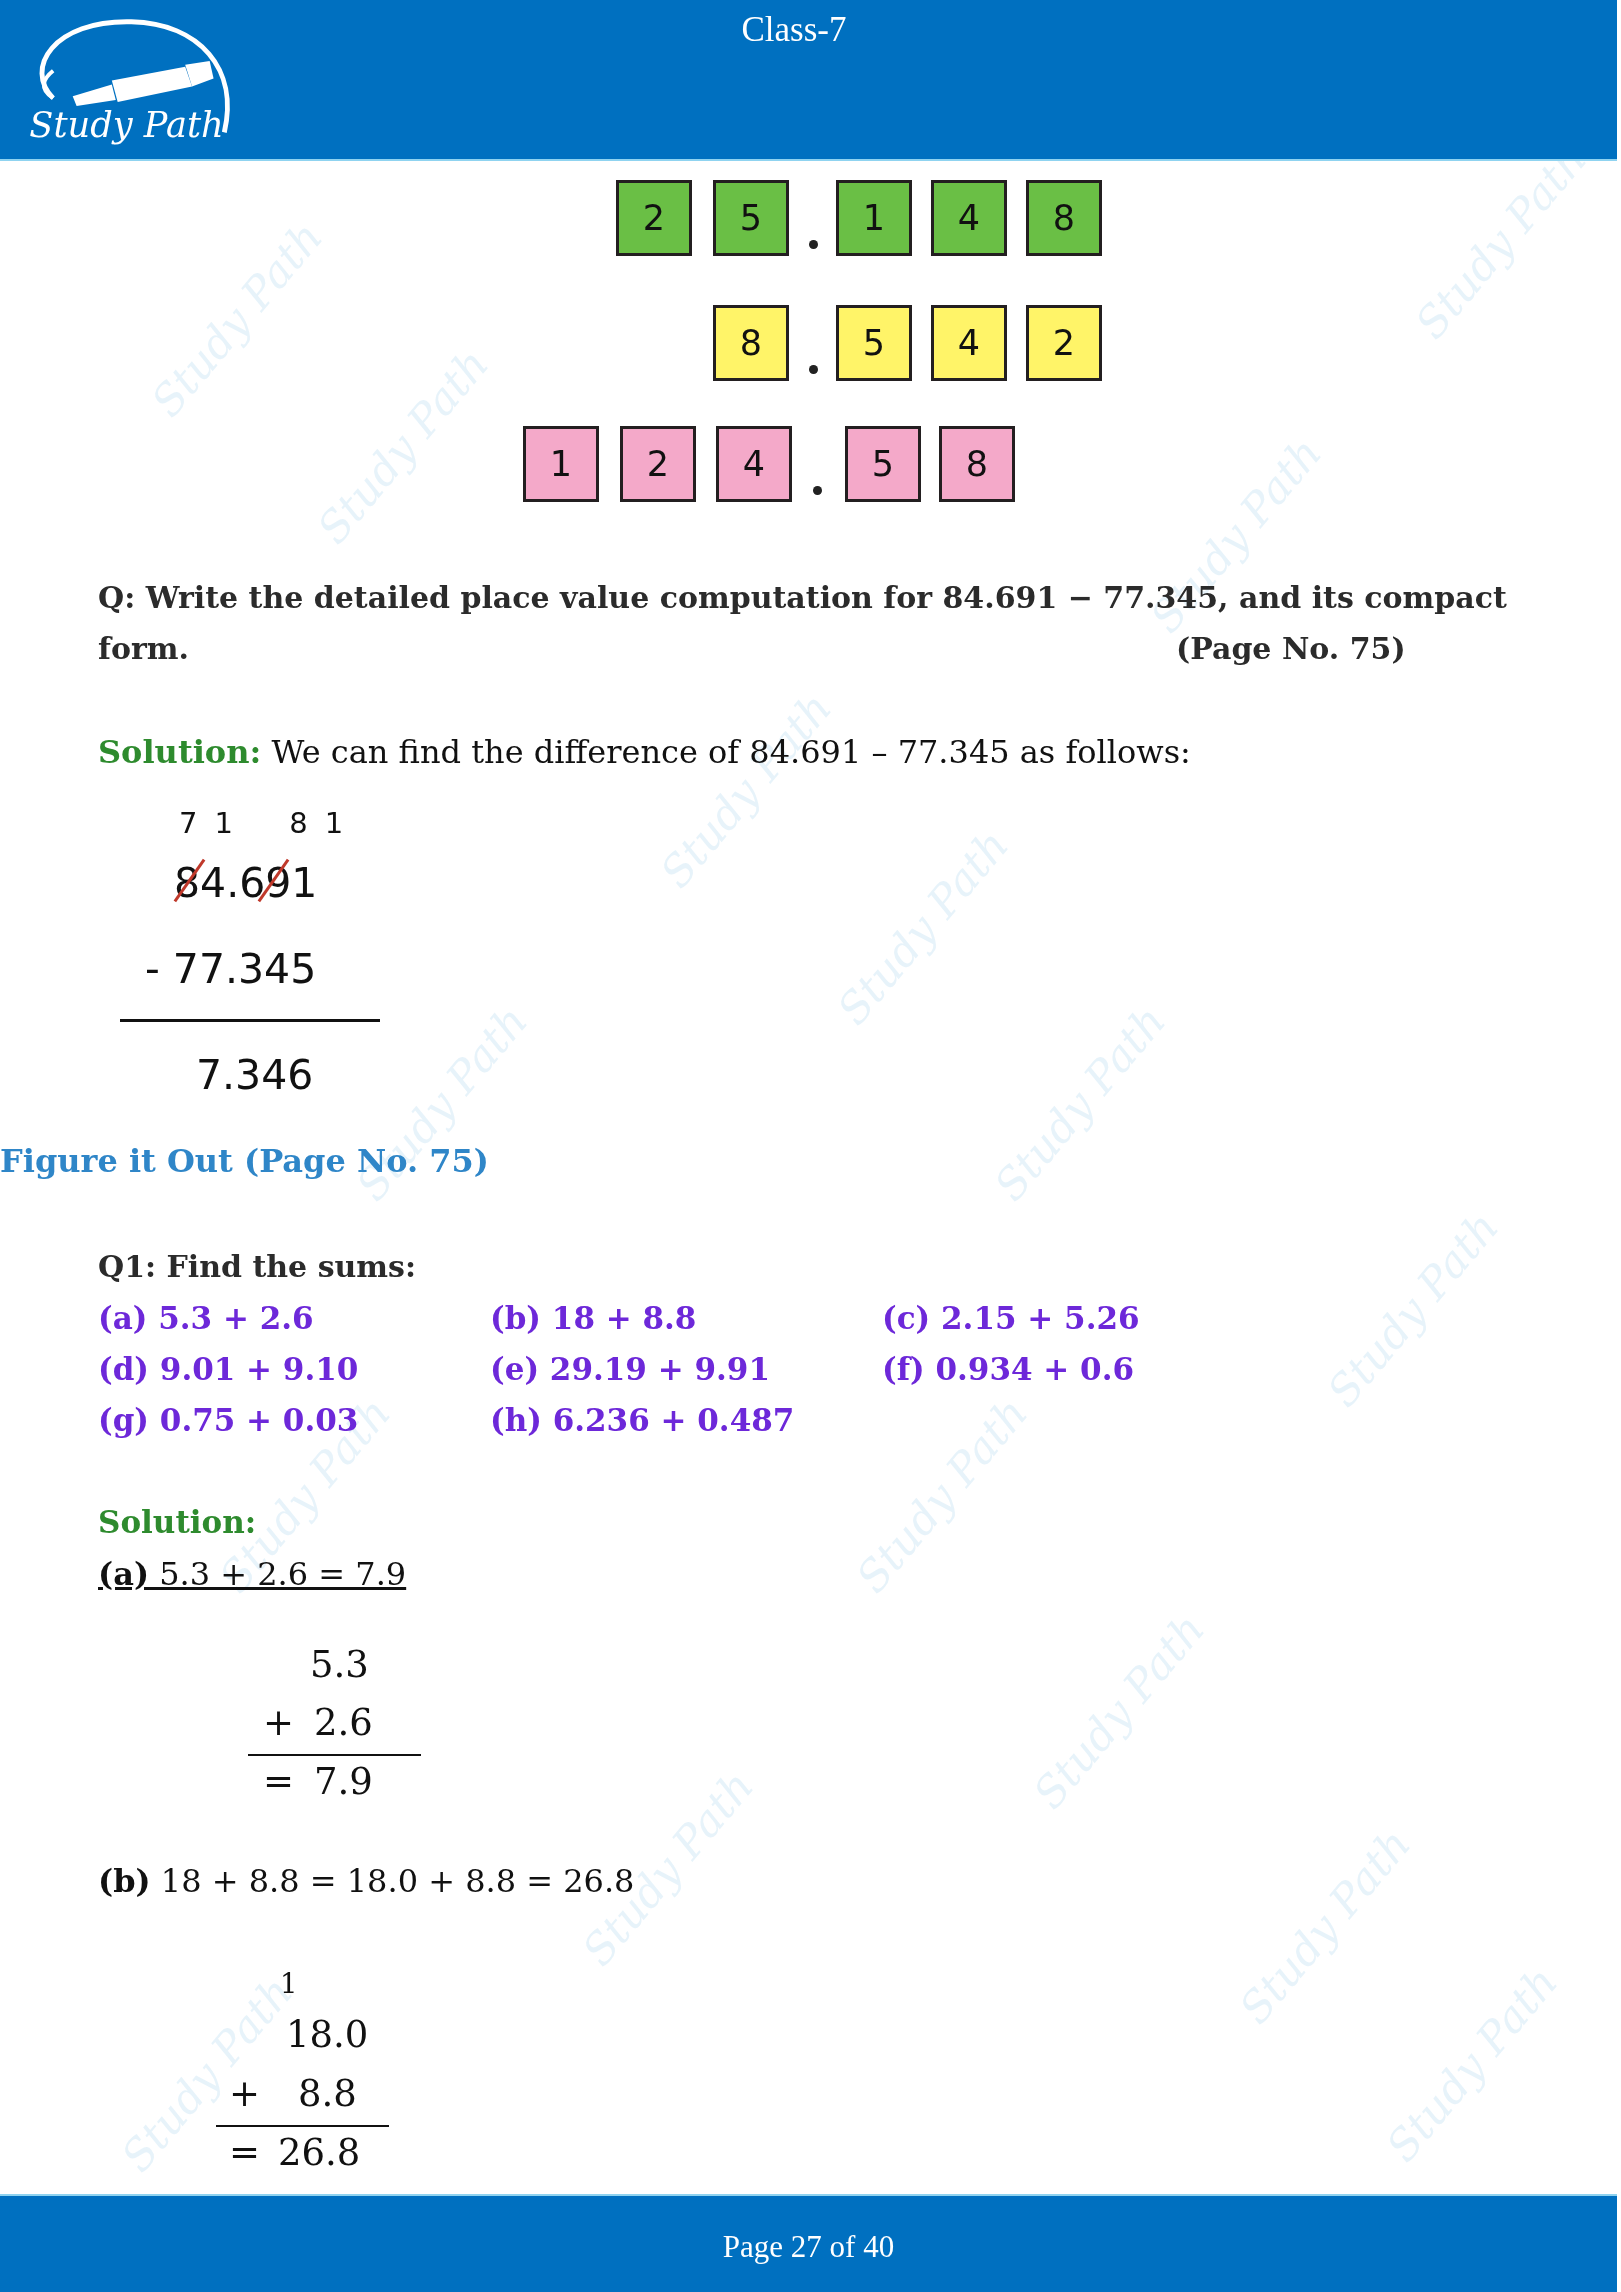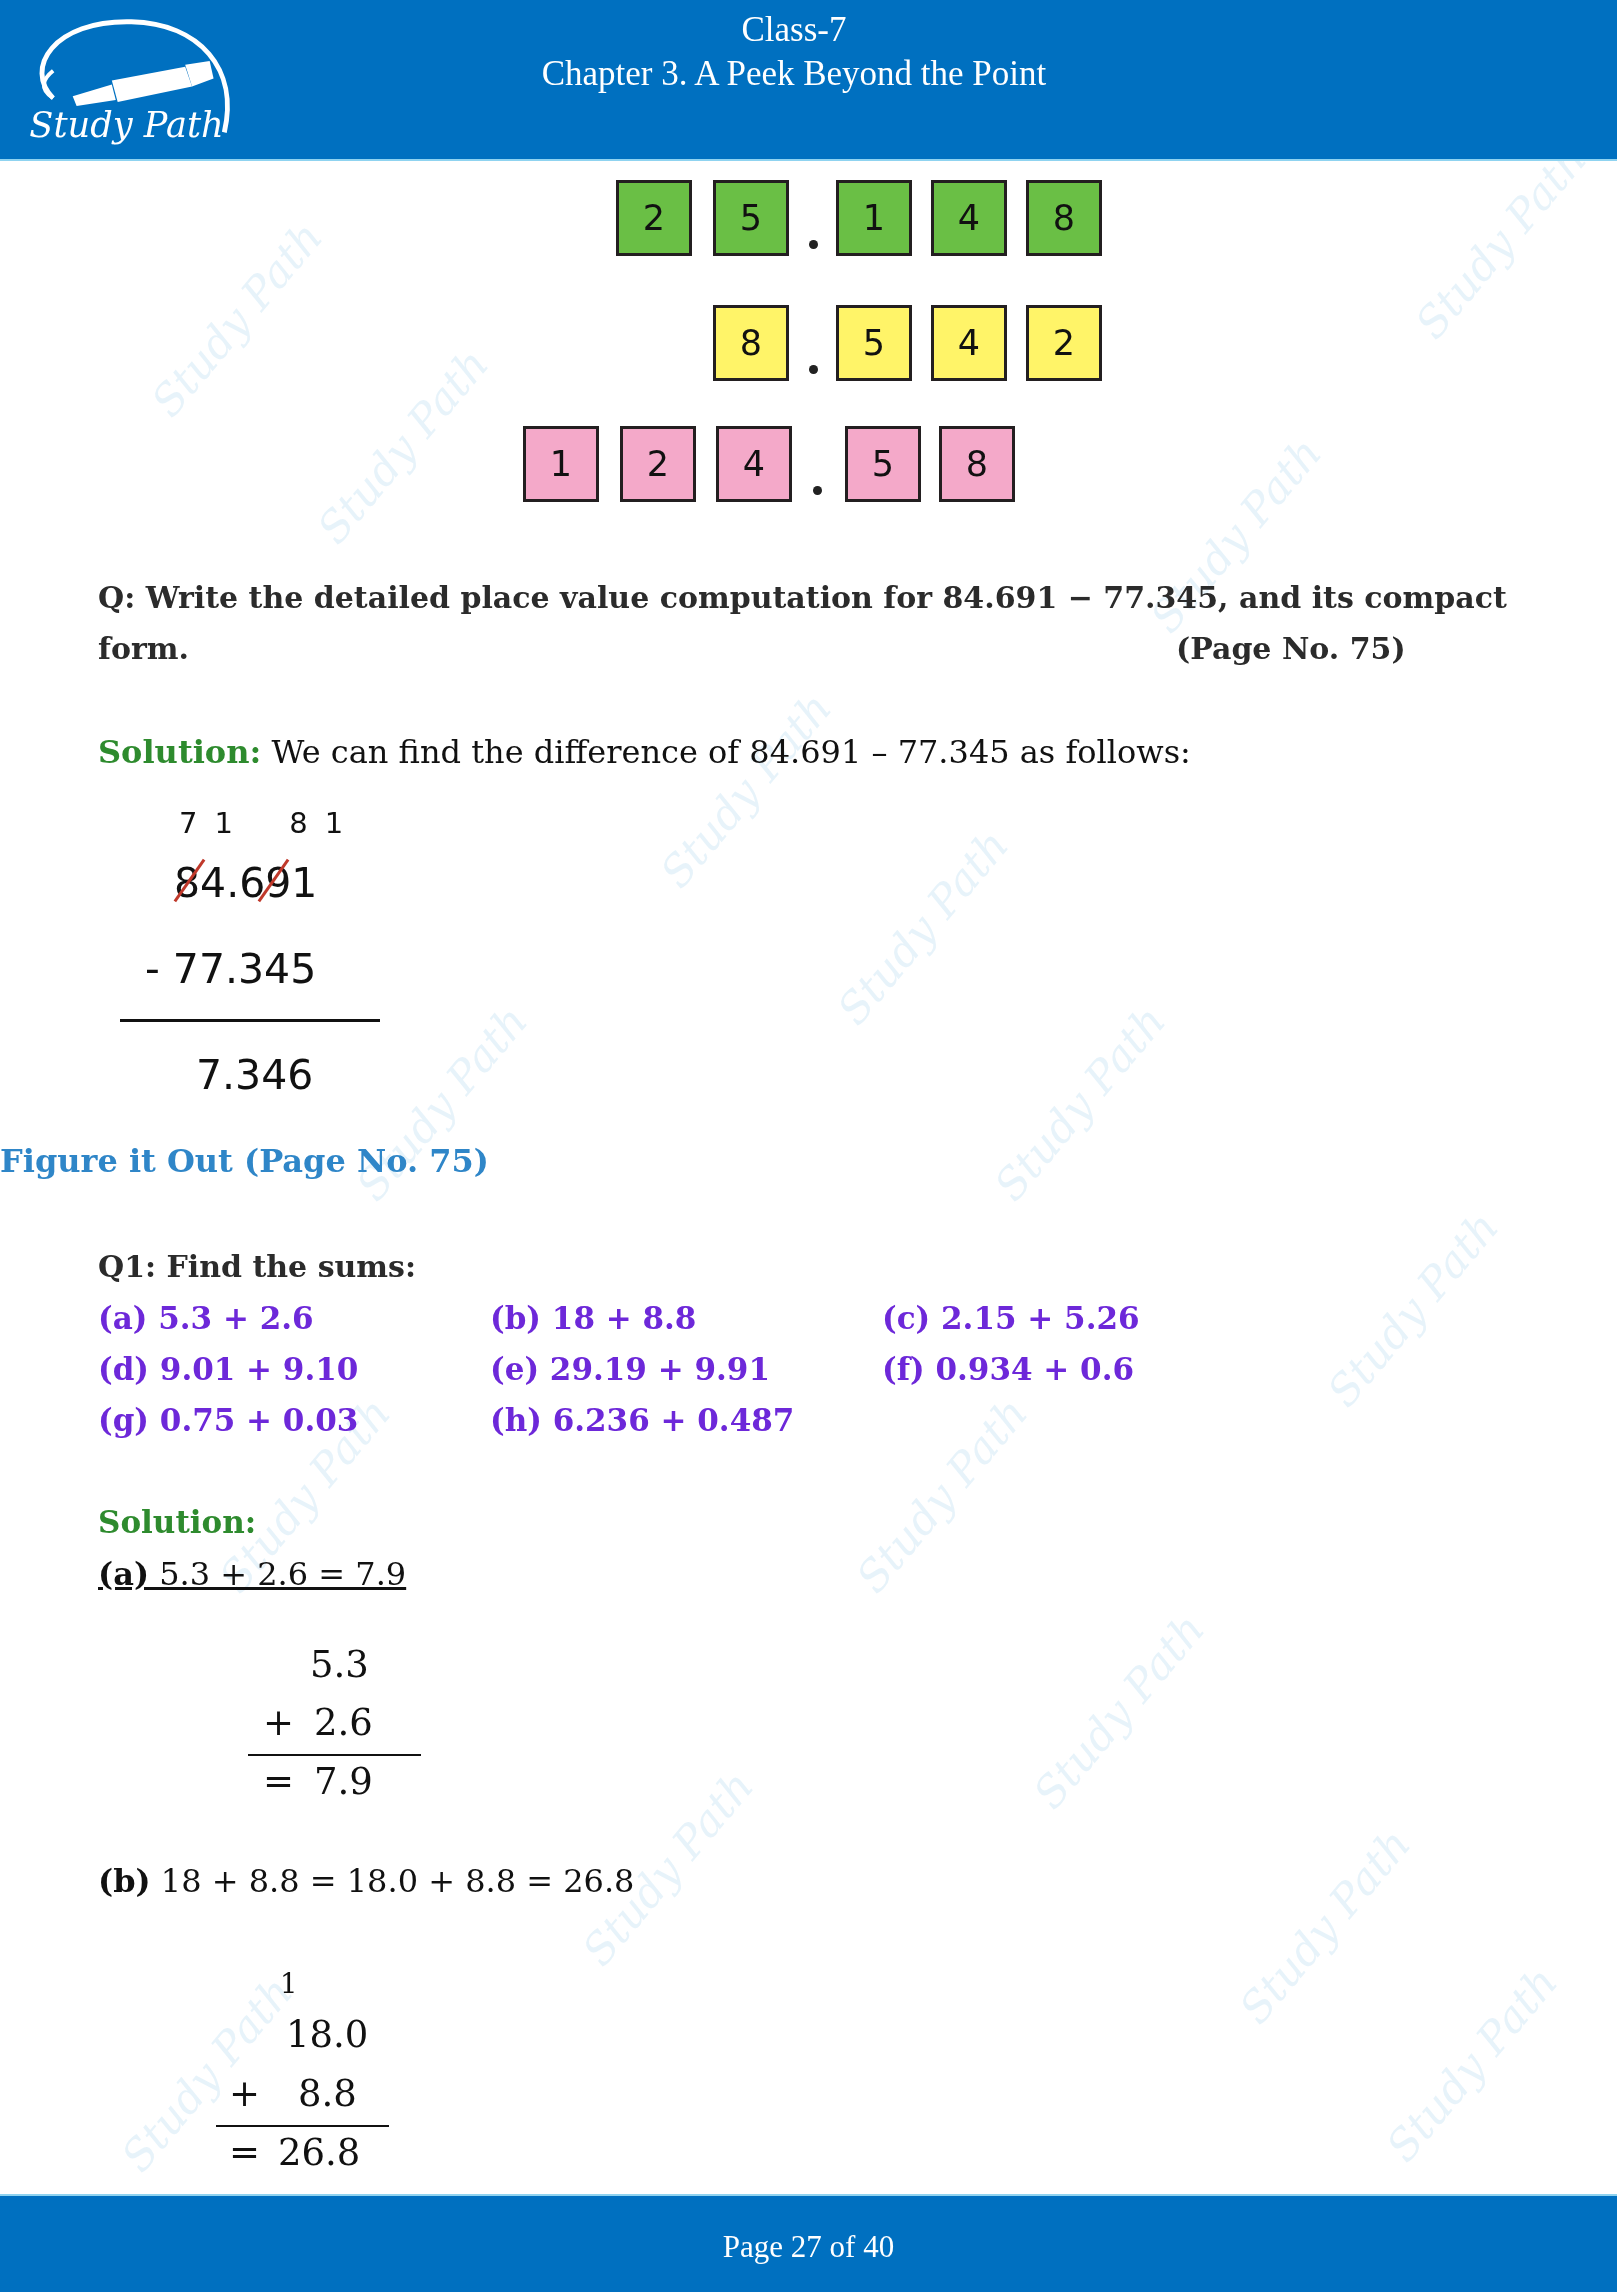--- a/index.html
+++ b/index.html
@@ -62,21 +62,20 @@
       <path d="M40 90 C10 60 40 10 120 12 C190 14 230 60 215 125" fill="none" stroke="#fff" stroke-width="5"></path>
       <path d="M40 90 C25 80 30 70 40 62" fill="none" stroke="#fff" stroke-width="4"></path>
       <polygon points="60,88 100,76 104,92 64,98" fill="#fff"></polygon>
       <polygon points="100,72 175,58 182,78 106,94" fill="#fff"></polygon>
       <polygon points="175,56 200,52 204,70 182,78" fill="#fff"></polygon>
       <text x="115" y="130" text-anchor="middle" fill="#fff" font-family="DejaVu Serif, serif" font-style="italic" font-size="36">Study Path</text>
     </svg>
   </div>
   <div class="header-text">
     <div>Class-7</div>
-    <div>Chapter 3. A Peek Beyond the Point</div>
   </div>
 </div>
 
 <div>
 
   <div class="digit-box green" style="left:616px;top:180px;">2</div>
   <div class="digit-box green" style="left:713px;top:180px;">5</div>
   <div class="dot" style="left:809px;top:240px;"></div>
   <div class="digit-box green" style="left:836px;top:180px;">1</div>
   <div class="digit-box green" style="left:931px;top:180px;">4</div>

